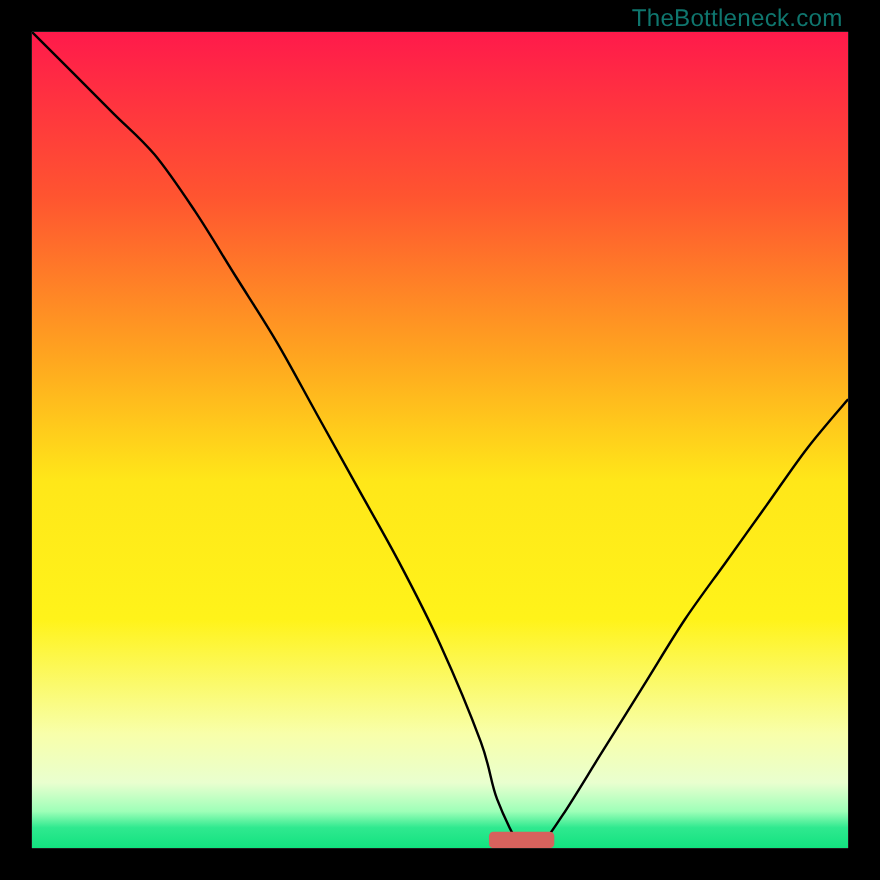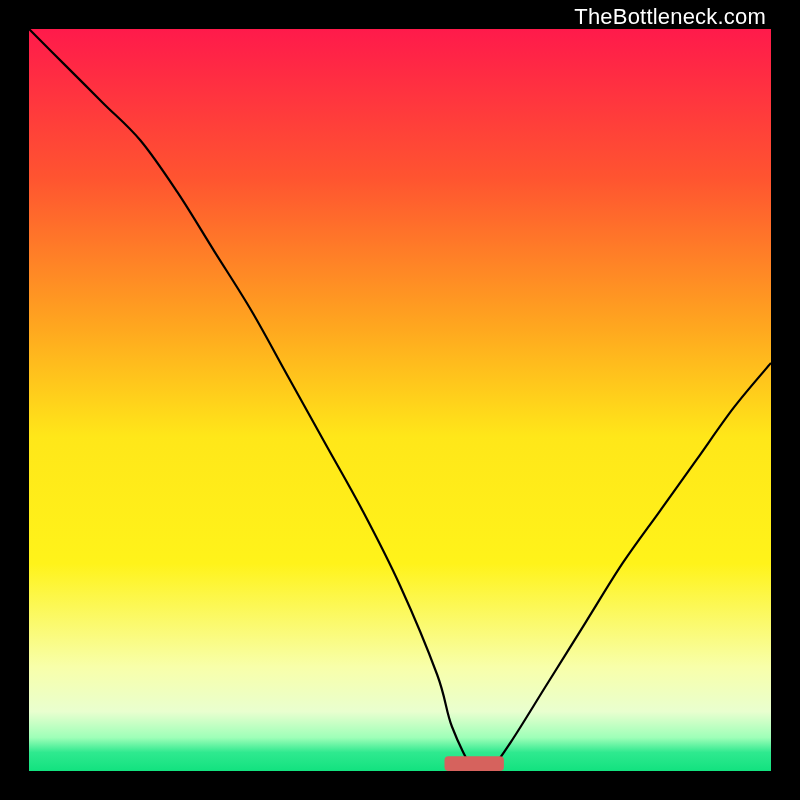--- a/index.html
+++ b/index.html
@@ -25,21 +25,21 @@
     top: 0;
     width: 742px;
     height: 742px;
   }
   .watermark {
     position: absolute;
     top: 4px;
     right: 34px;
     font-size: 22px;
     font-weight: 500;
-    color: #ffffff;
+    color: #0f766e;
     letter-spacing: 0.2px;
   }
 </style>
 </head>
 <body>
 
 <div class="frame">
   <svg class="plot" viewBox="0 0 742 742">
     <defs>
       <linearGradient id="bg-grad" x1="0" y1="0" x2="0" y2="1">

